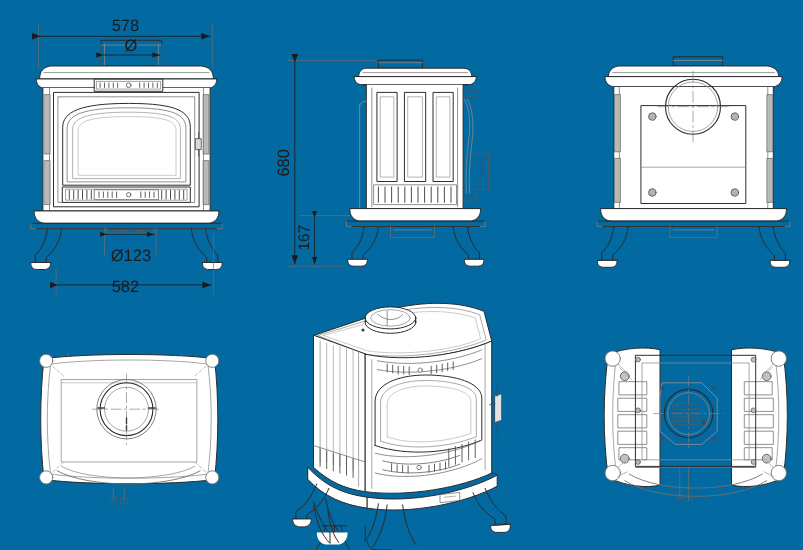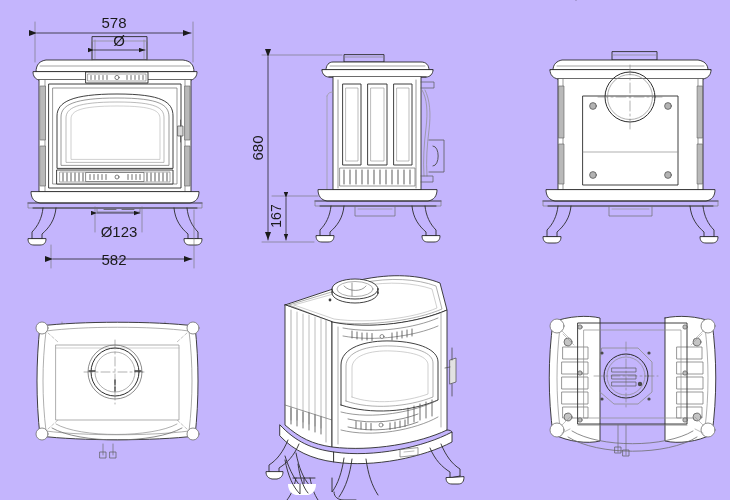--- a/index.html
+++ b/index.html
@@ -1,18 +1,18 @@
 <!DOCTYPE html>
 <html><head>
 <meta charset="utf-8">
 <style>
   html,body{margin:0;padding:0;background:#ffffff;}
   body{width:730px;height:500px;overflow:hidden;
        font-family:"Liberation Sans","DejaVu Sans",sans-serif;}
-  #sheet{position:relative;width:730px;height:500px;background:#c4b5fd;}
+  #sheet{position:relative;width:730px;height:500px;background:#0369a1;}
   #sheet svg{position:absolute;left:0;top:0;}
   .dimtext{font-size:15px;fill:#1b1b1b;font-family:"Liberation Sans","DejaVu Sans",sans-serif;}
   .dimtext.small{font-size:14px;}
 </style>
 </head>
 <body>
 
 <div id="sheet">
 
 <svg width="730" height="500" viewBox="0 0 730 500">

